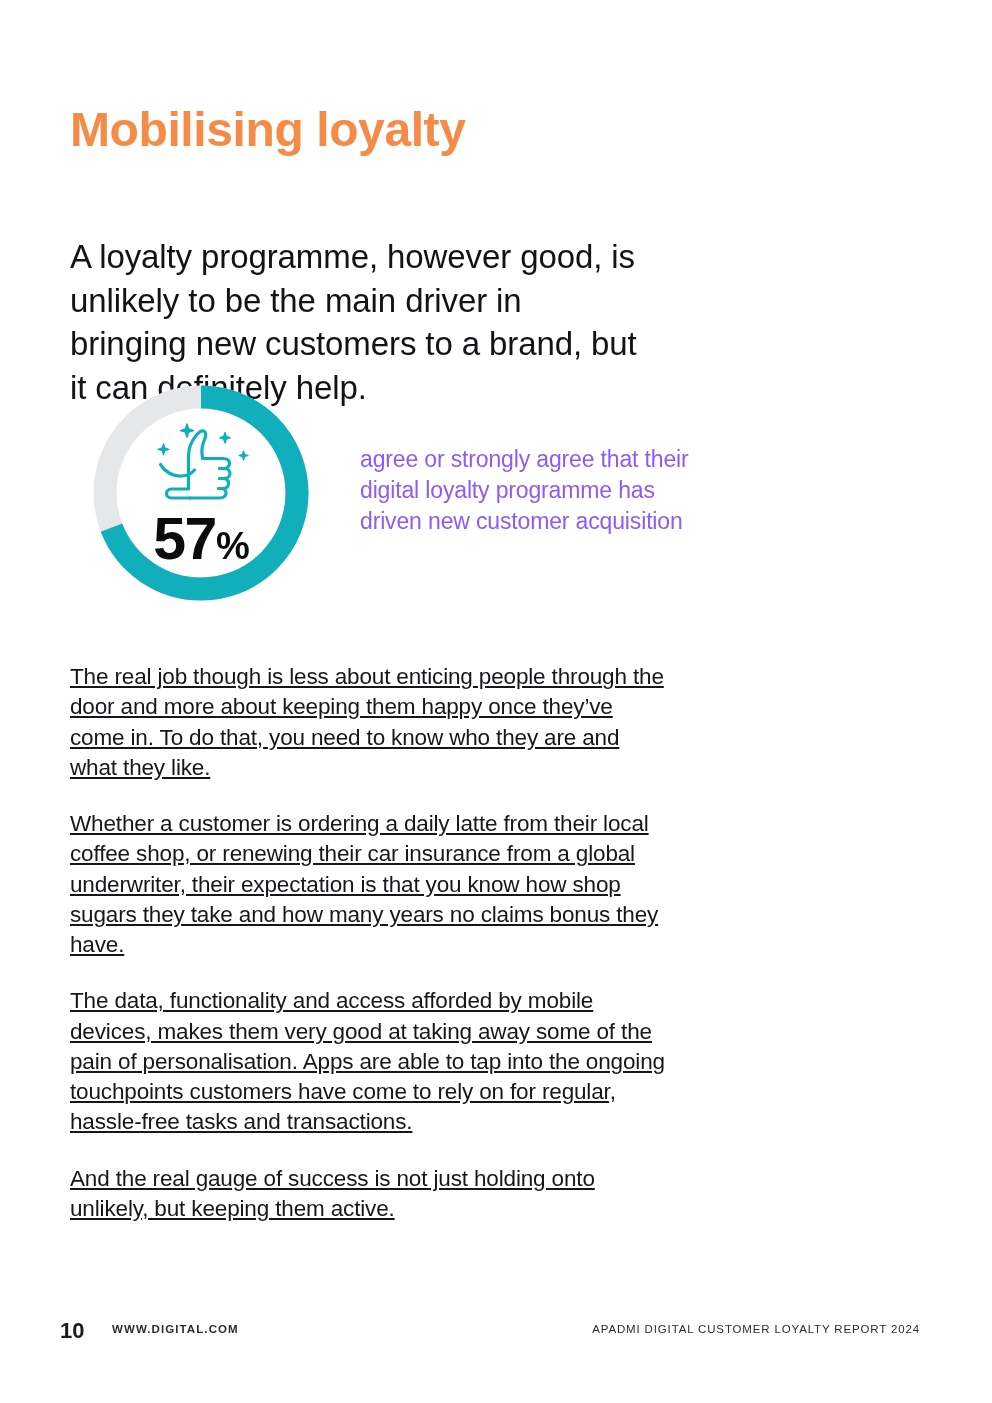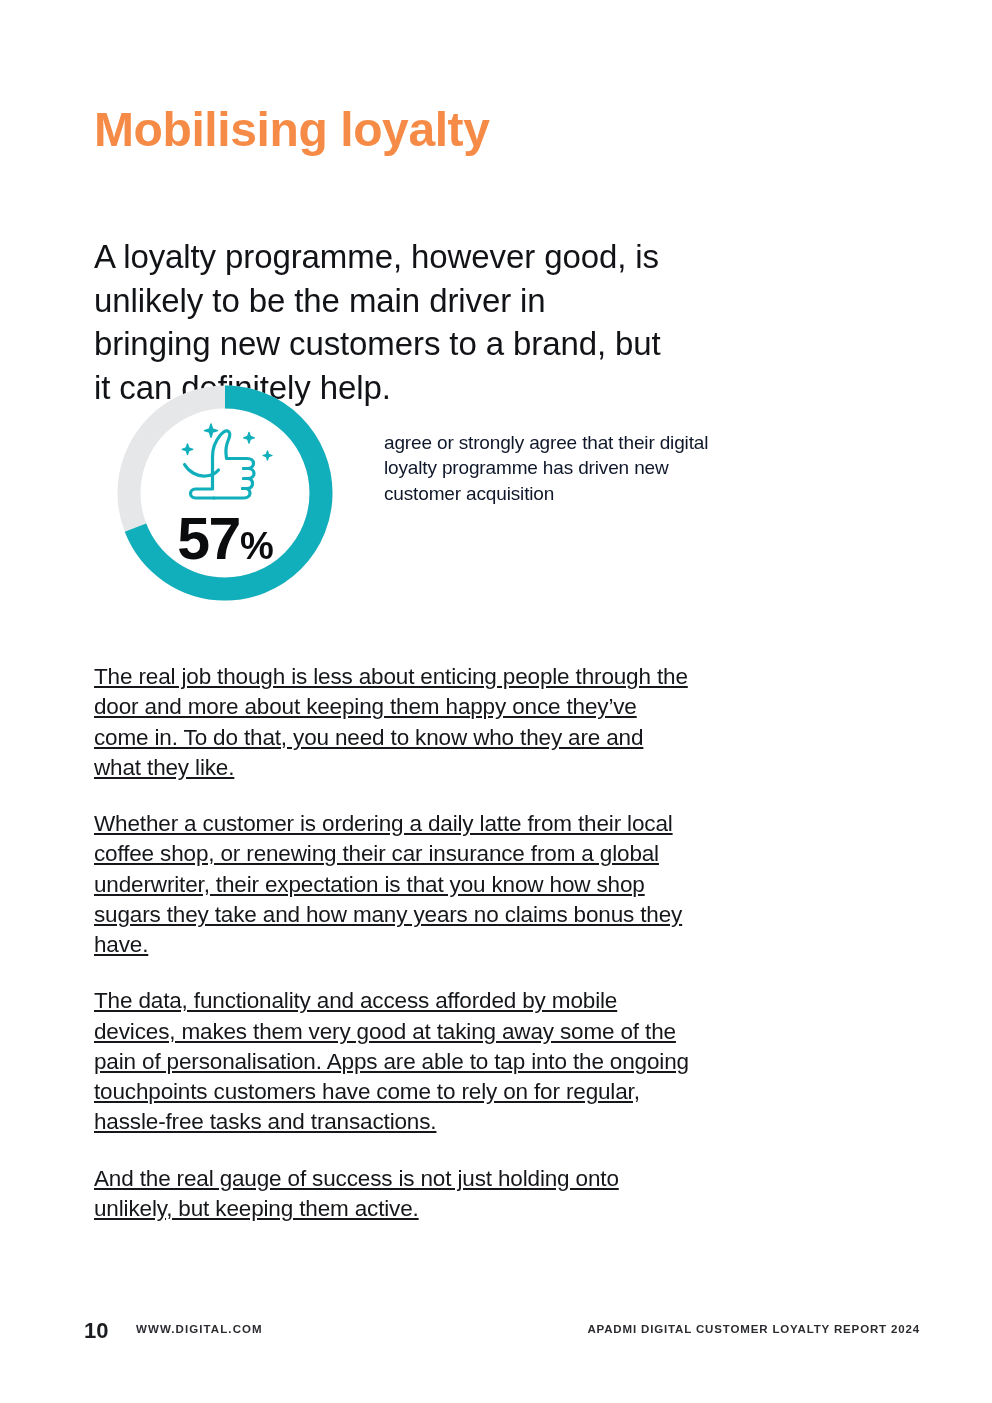--- a/index.html
+++ b/index.html
@@ -13,21 +13,20 @@
     position: relative;
     font-family: "Liberation Sans", sans-serif;
     -webkit-font-smoothing: antialiased;
     overflow: hidden;
   }
 
   .page {
     position: absolute;
     inset: 0;
     background: #ffffff;
-    margin-left: 24px;
   }
 
   
   .title {
     position: absolute;
     left: 70px;
     top: 72px;
     width: 700px;
     color: #F58B46;
     font-size: 48px;
@@ -86,24 +85,24 @@
     font-weight: 700;
     letter-spacing: -1.5px;
     line-height: 1;
   }
   .stat-number { font-size: 59px; font-weight: 700; }
   .stat-pct { font-size: 38px; font-weight: 700; letter-spacing: -1px; }
 
   .stat-caption {
     position: absolute;
     left: 290px;
-    top: 39px;
+    top: 49px;
     width: 330px;
-    color: #0f172a;
-    font-size: 19px;
+    color: #8b5cf6;
+    font-size: 23px;
     line-height: 1.34;
     letter-spacing: -0.15px;
   }
 
   
   .body-copy {
     position: absolute;
     left: 70px;
     top: 662px;
     width: 600px;
@@ -143,21 +142,21 @@
     font-size: 11.5px;
     font-weight: 600;
     letter-spacing: 1.1px;
   }
   .footer-report {
     position: absolute;
     right: 72px;
     top: 5px;
     color: #2a2c30;
     font-size: 11.5px;
-    font-weight: 700;
+    font-weight: 400;
     letter-spacing: 0.85px;
     white-space: nowrap;
     text-align: right;
   }
 </style>
 </head>
 <body>
 
 <div class="page">
 

